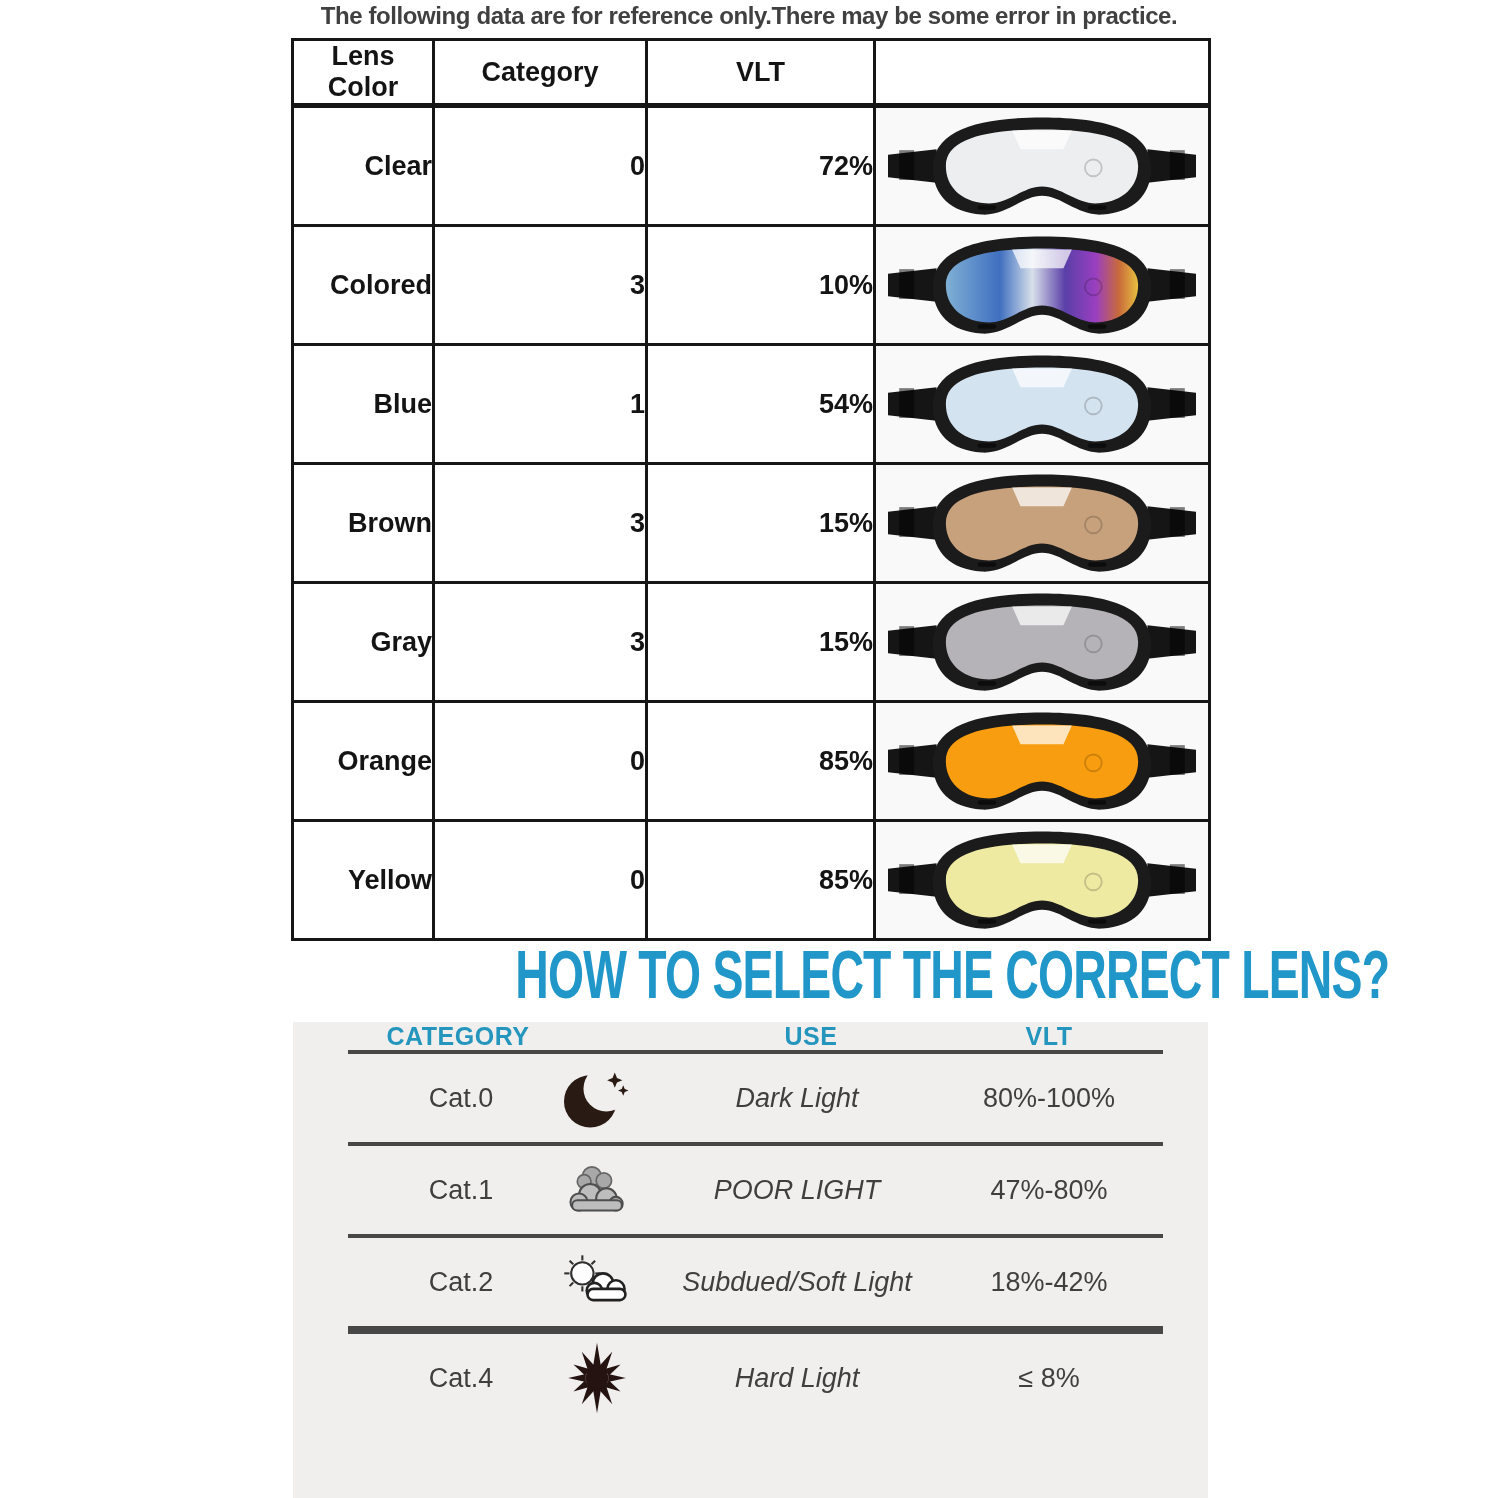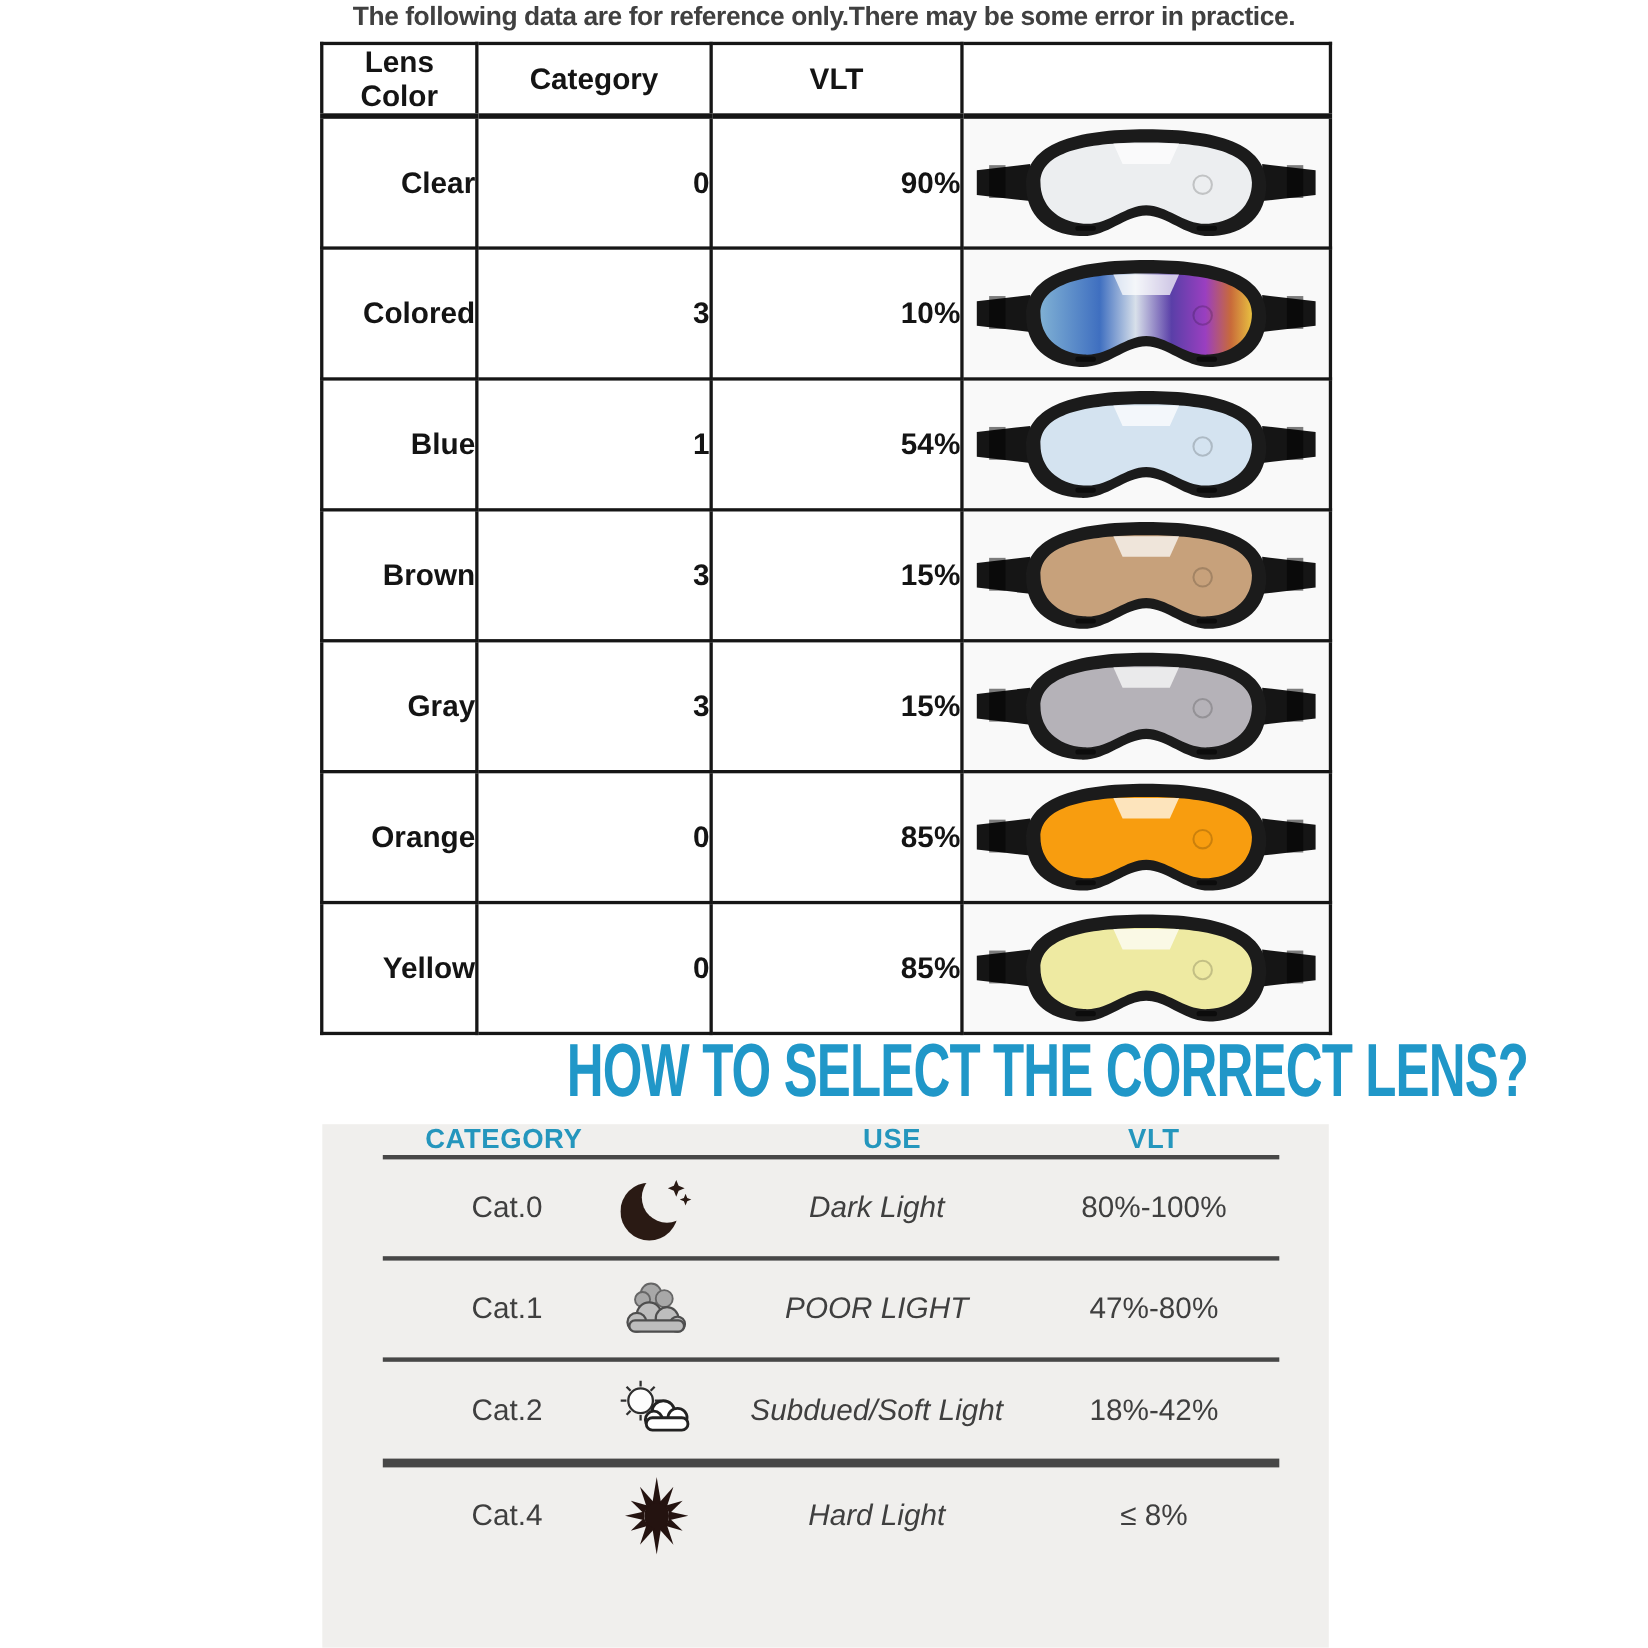--- a/index.html
+++ b/index.html
@@ -71,21 +71,21 @@
   <tbody>
       <tr class="head">
     <td>Lens Color</td>
     <td>Category</td>
     <td>VLT</td>
     <td></td>
   </tr>
   <tr class="body-row">
     <td>Clear</td>
     <td>0</td>
-    <td>90%</td>
+    <td>72%</td>
     <td class="c-img">
           <div class="photo">
   <svg class="goggle" viewBox="0 0 330 120" xmlns="http://www.w3.org/2000/svg">
     <defs>
       <linearGradient id="rainbowGrad" x1="0" y1="0" x2="1" y2="0">
         <stop offset="0" stop-color="#7fb0d4"></stop>
         <stop offset="0.28" stop-color="#3f6fc0"></stop>
         <stop offset="0.45" stop-color="#d8e0ea"></stop>
         <stop offset="0.62" stop-color="#5a3fa8"></stop>
         <stop offset="0.78" stop-color="#9a3fc0"></stop>

